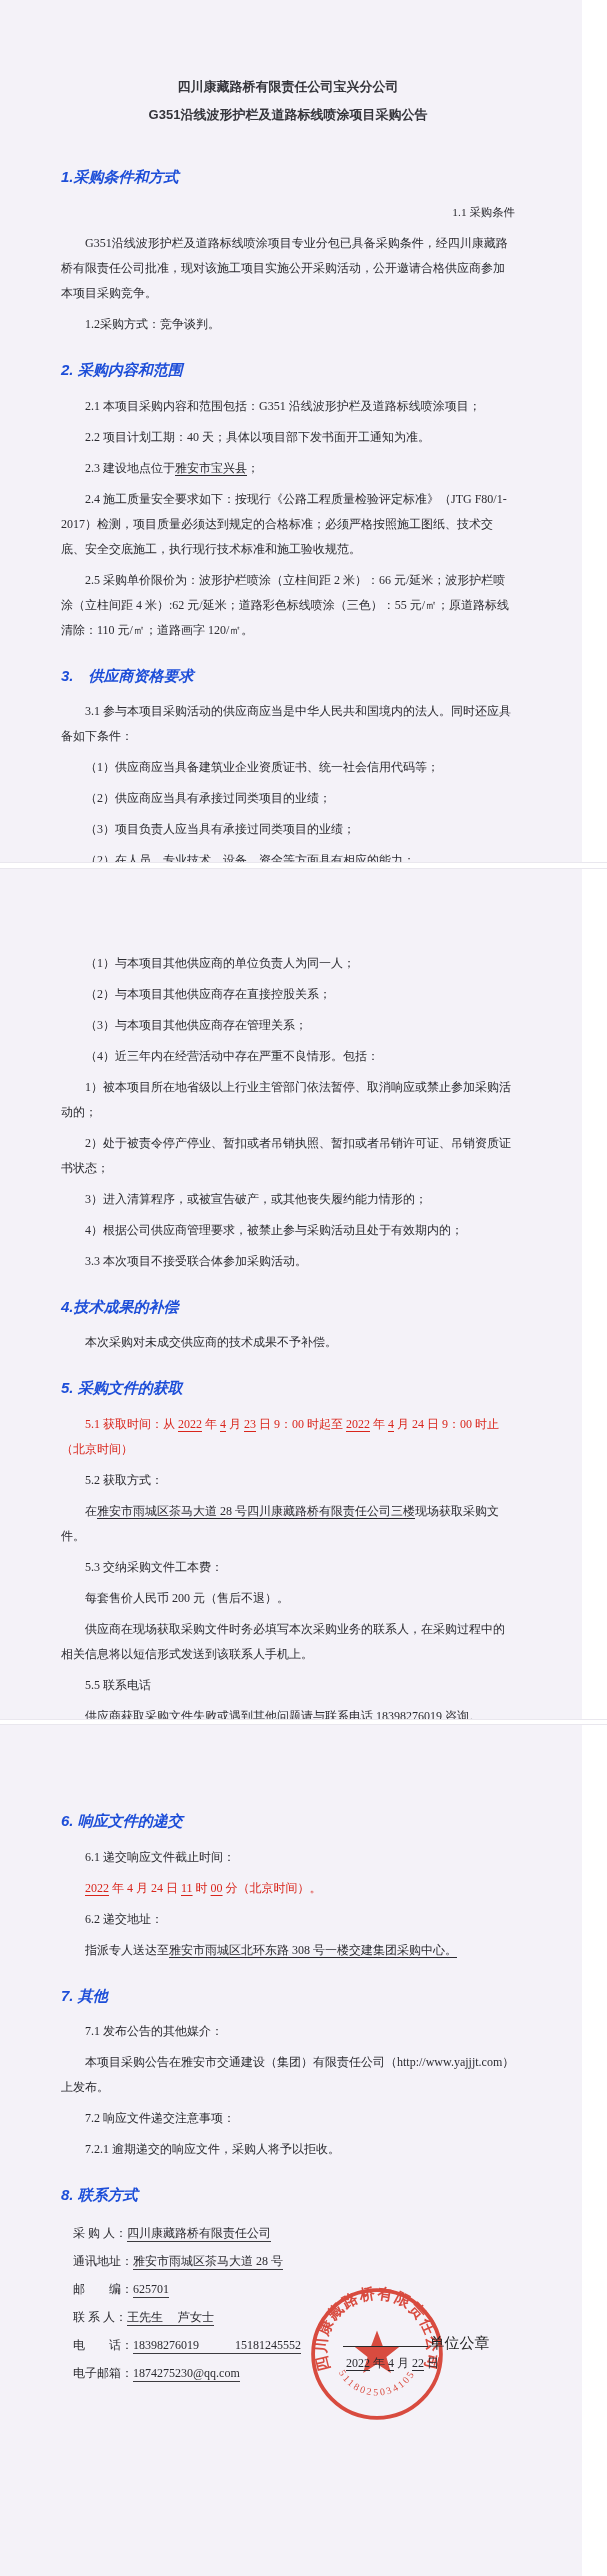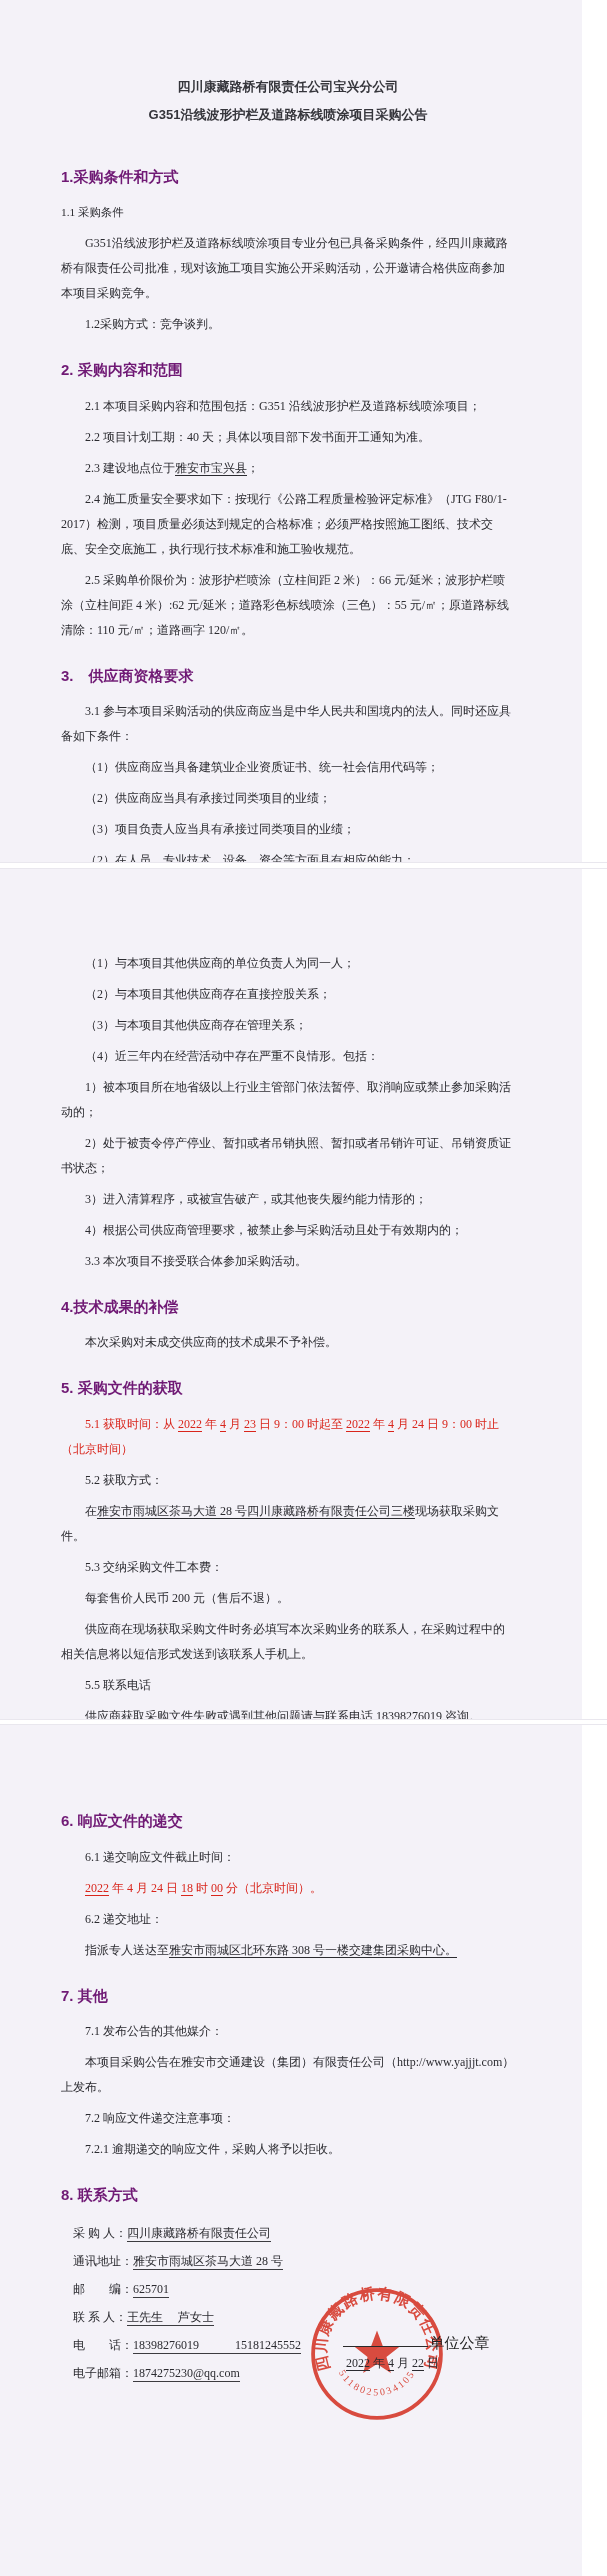--- a/index.html
+++ b/index.html
@@ -6,24 +6,24 @@
   body{width:607px;font-family:"Liberation Serif","DejaVu Serif",serif;color:#2b2b30;}
   .page{width:582px;box-sizing:border-box;background:#f4f2f8;overflow:hidden;position:relative;
         padding-left:61px;padding-right:67px;}
   #page1{height:862px;padding-top:73px;}
   #page2{height:850px;padding-top:76px;}
   #page3{height:859px;padding-top:83px;}
   .gap{height:4.6px;background:#ffffff;border-top:0.8px solid #e9e7ee;border-bottom:0.8px solid #e9e7ee;}
   .t{font-family:"Liberation Sans","DejaVu Sans",sans-serif;font-size:13px;font-weight:700;
      text-align:center;line-height:28px;color:#35353b;margin:0;}
   .h{font-family:"Liberation Sans","DejaVu Sans",sans-serif;font-size:15px;font-weight:700;
-     line-height:26px;margin:20px 0 10.6px 0;color:#701a75;}
+     line-height:26px;margin:20px 0 10.6px 0;color:#1d4ed8;font-style:italic;}
   .h1top{margin-top:35px;}
   .p{font-size:12px;line-height:25px;margin:6px 0;text-indent:2em;}
-  .sub{font-size:11.4px;line-height:23px;margin:7.6px 0;text-indent:0;}
+  .sub{font-size:11.4px;line-height:23px;margin:7.6px 0;text-indent:0;text-align:right;}
   .red-text{color:#d9261c;}
   .u{text-decoration:underline;text-underline-offset:3px;}
   .crow{font-size:12px;line-height:28px;margin:0;text-indent:1em;}
   .uv{border-bottom:0.8px solid #3c3c40;padding-bottom:0.8px;}
   .sig-label{position:absolute;left:343px;top:609px;font-size:15px;color:#222;}
   .rule{display:inline-block;width:85px;border-bottom:1.5px solid #2a2a2a;margin-right:1.5px;
         vertical-align:1.5px;}
   .sig-date{position:absolute;left:346px;top:630px;font-size:12px;color:#2b2b30;}
   .stamp{position:absolute;left:307px;top:559px;width:140px;height:140px;opacity:.9;}
 </style>
@@ -80,21 +80,21 @@
   <p class="p">供应商在现场获取采购文件时务必填写本次采购业务的联系人，在采购过程中的相关信息将以短信形式发送到该联系人手机上。</p>
   <p class="p">5.5 联系电话</p>
   <p class="p"><span>供应商获取采购文件失败或遇到其他问题请与联系电话 </span><span class="u">18398276019</span><span> 咨询。</span></p>
 </div>
 
 <div class="gap"></div>
 
 <div class="page" id="page3">
   <div class="h" style="margin-top:0">6. 响应文件的递交</div>
   <p class="p">6.1 递交响应文件截止时间：</p>
-  <p class="p red-text"><span class="u">2022</span><span> 年 4 月 24 日 </span><span class="u">18</span><span> 时 </span><span class="u">00</span><span> 分（北京时间）。</span></p>
+  <p class="p red-text"><span class="u">2022</span><span> 年 4 月 24 日 </span><span class="u">11</span><span> 时 </span><span class="u">00</span><span> 分（北京时间）。</span></p>
   <p class="p">6.2 递交地址：</p>
   <p class="p"><span>指派专人送达至</span><span class="u">雅安市雨城区北环东路 308 号一楼交建集团采购中心。</span></p>
 
   <div class="h">7. 其他</div>
   <p class="p">7.1 发布公告的其他媒介：</p>
   <p class="p">本项目采购公告在雅安市交通建设（集团）有限责任公司（http://www.yajjjt.com）上发布。</p>
   <p class="p">7.2 响应文件递交注意事项：</p>
   <p class="p">7.2.1 逾期递交的响应文件，采购人将予以拒收。</p>
 
   <div class="h">8. 联系方式</div>

